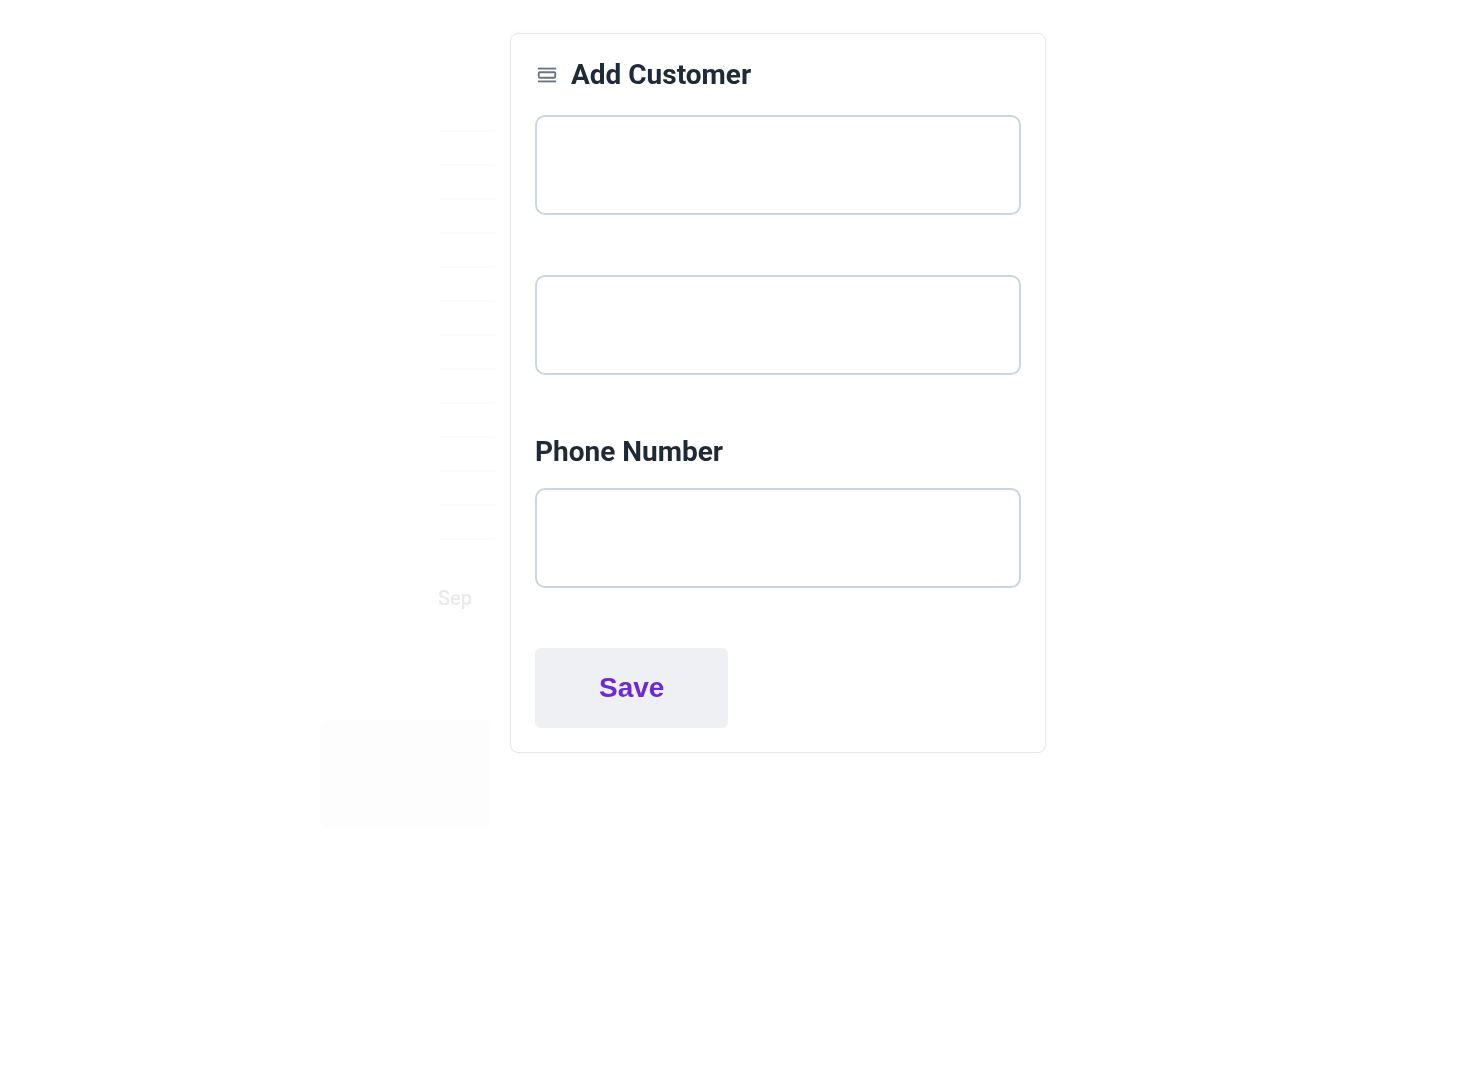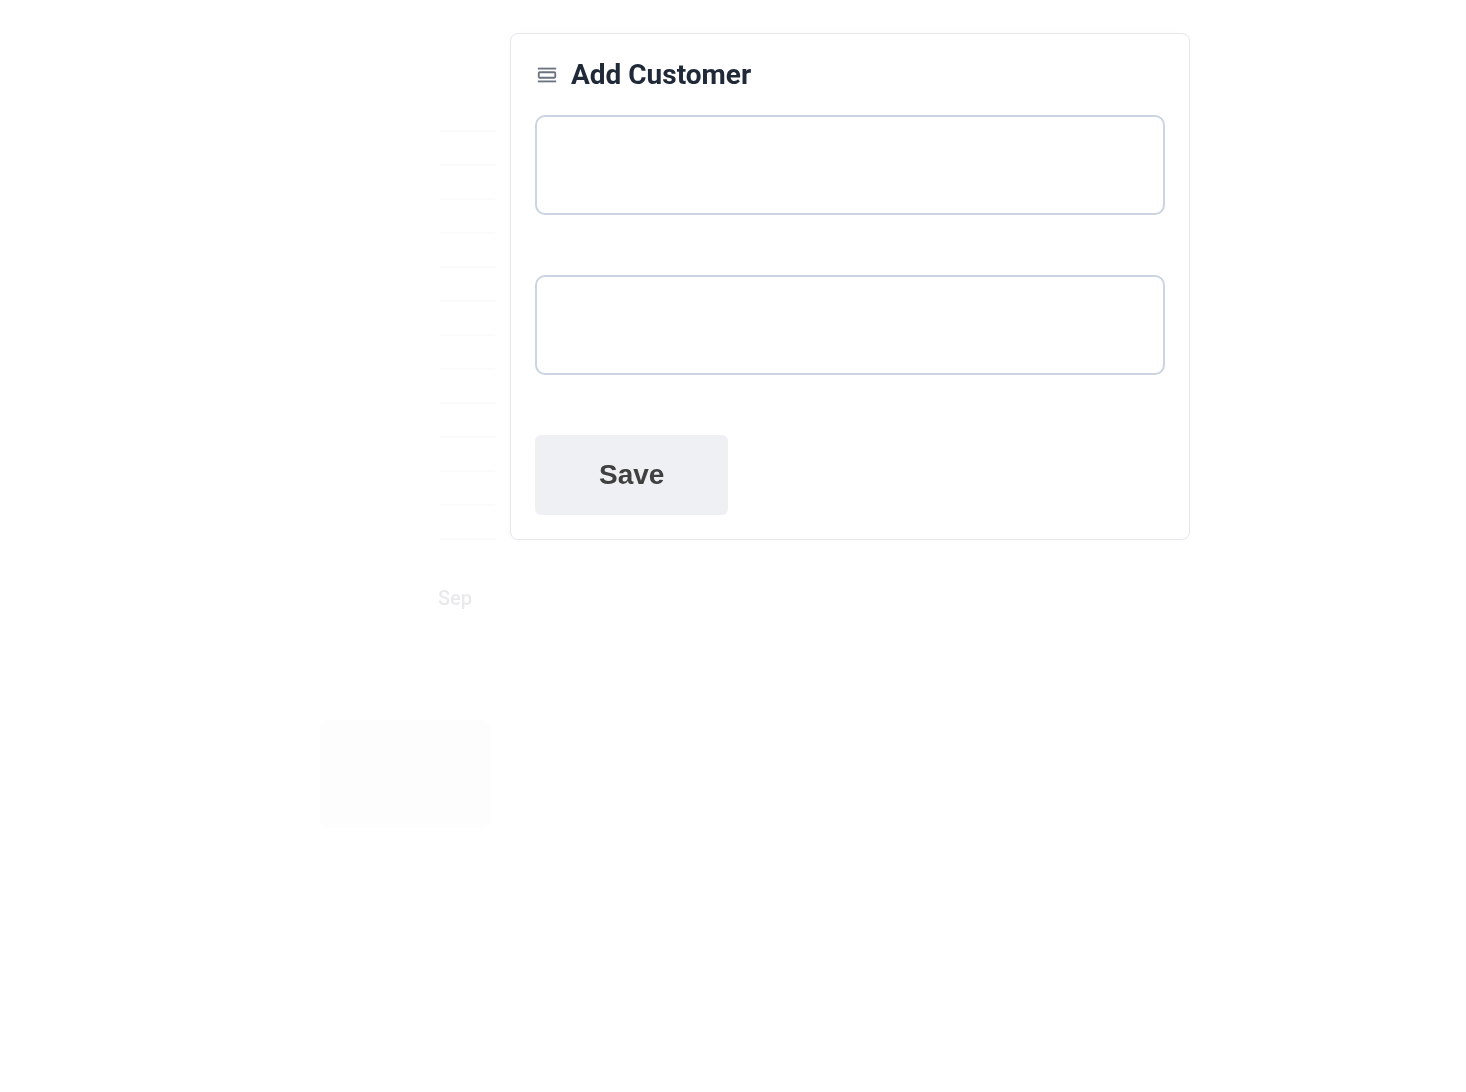--- a/index.html
+++ b/index.html
@@ -58,21 +58,21 @@
       width: 55px;
       height: 2px;
       background: #e5e7eb;
       margin-bottom: 32px;
     }
 
     .drawer {
       position: absolute;
       left: 510px;
       top: 33px;
-      width: 680px;
+      width: 536px;
       background: #ffffff;
       border: 1px solid #e5e7eb;
       border-radius: 8px;
       padding: 24px;
       box-shadow: -2px 0 8px rgba(0,0,0,0.02);
     }
 
     .drawer-header {
       display: flex;
       align-items: center;
@@ -135,21 +135,21 @@
     }
 
     .save-button {
       display: inline-block;
       padding: 24px 64px;
       background: #eef0f4;
       border: none;
       border-radius: 6px;
       font-size: 28px;
       font-weight: 600;
-      color: #404040;
+      color: #6d28d9;
       cursor: pointer;
       margin-top: 0;
     }
   </style>
 </head>
 <body>
 
 <div class="background-content">
   <div class="bg-lines">
     <div class="bg-line"></div>
@@ -183,15 +183,21 @@
   </div>
 
   <div class="form-group">
     <input type="text" class="form-input" value="" style="">
   </div>
 
   <div class="form-group">
     <input type="text" class="form-input" value="" style="">
   </div>
 
+  <div class="form-group">
+    <label class="form-label">
+      <span>Phone Number</span>
+    </label>
+    <input type="text" class="form-input" value="" style="">
+  </div>
 
   <button class="save-button">Save</button>
 </div>
 
 </body></html>

